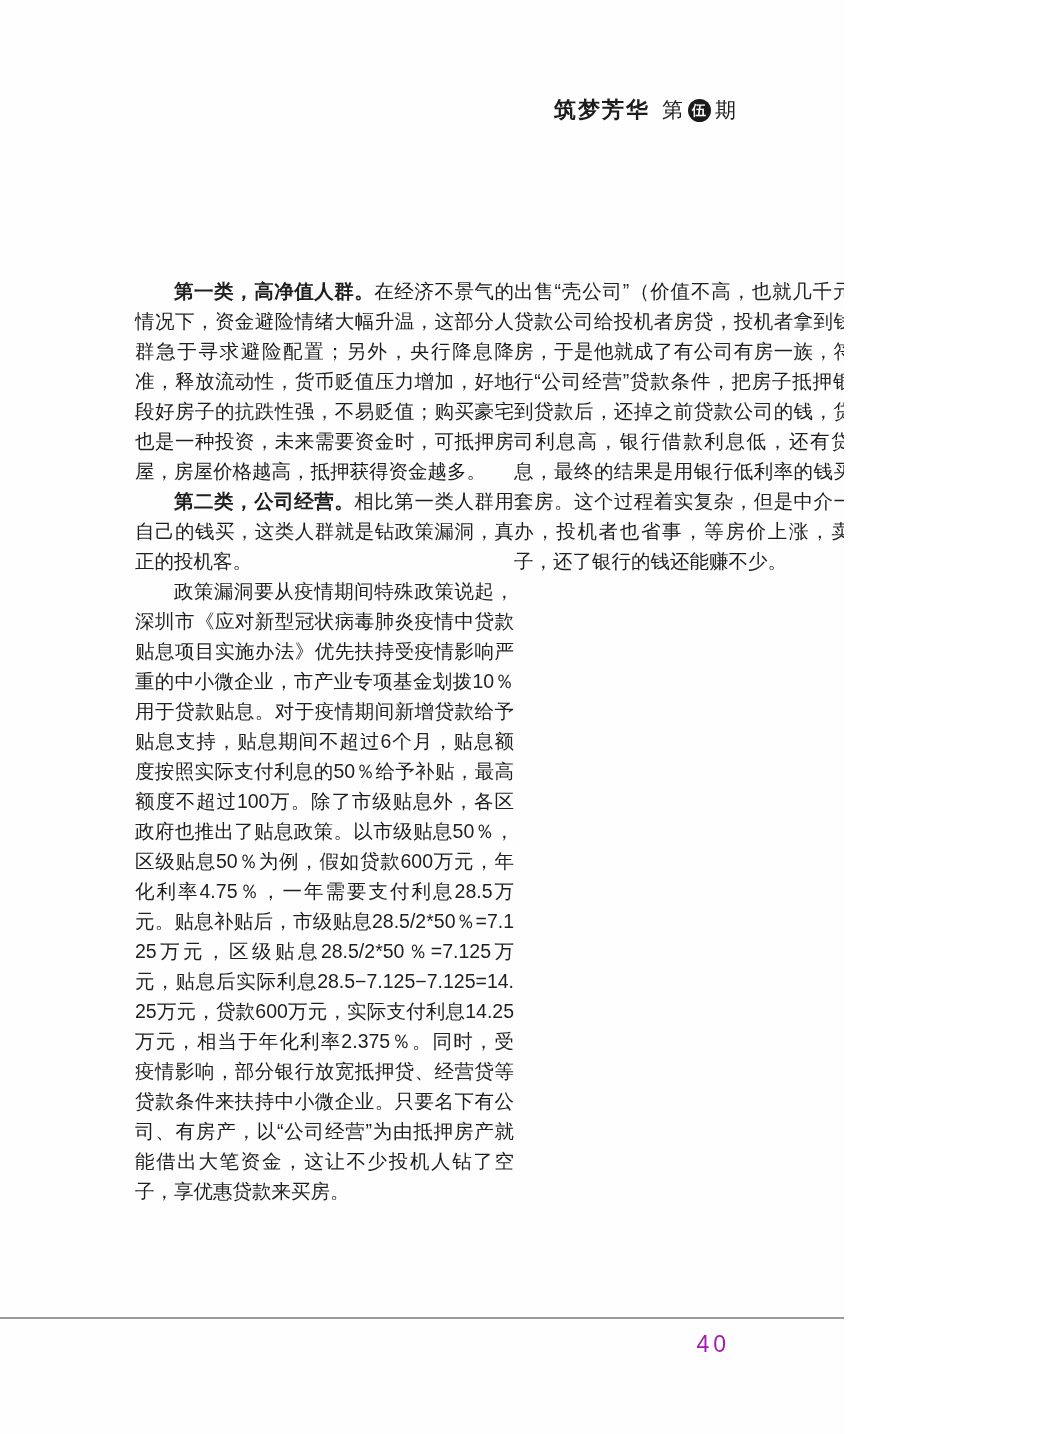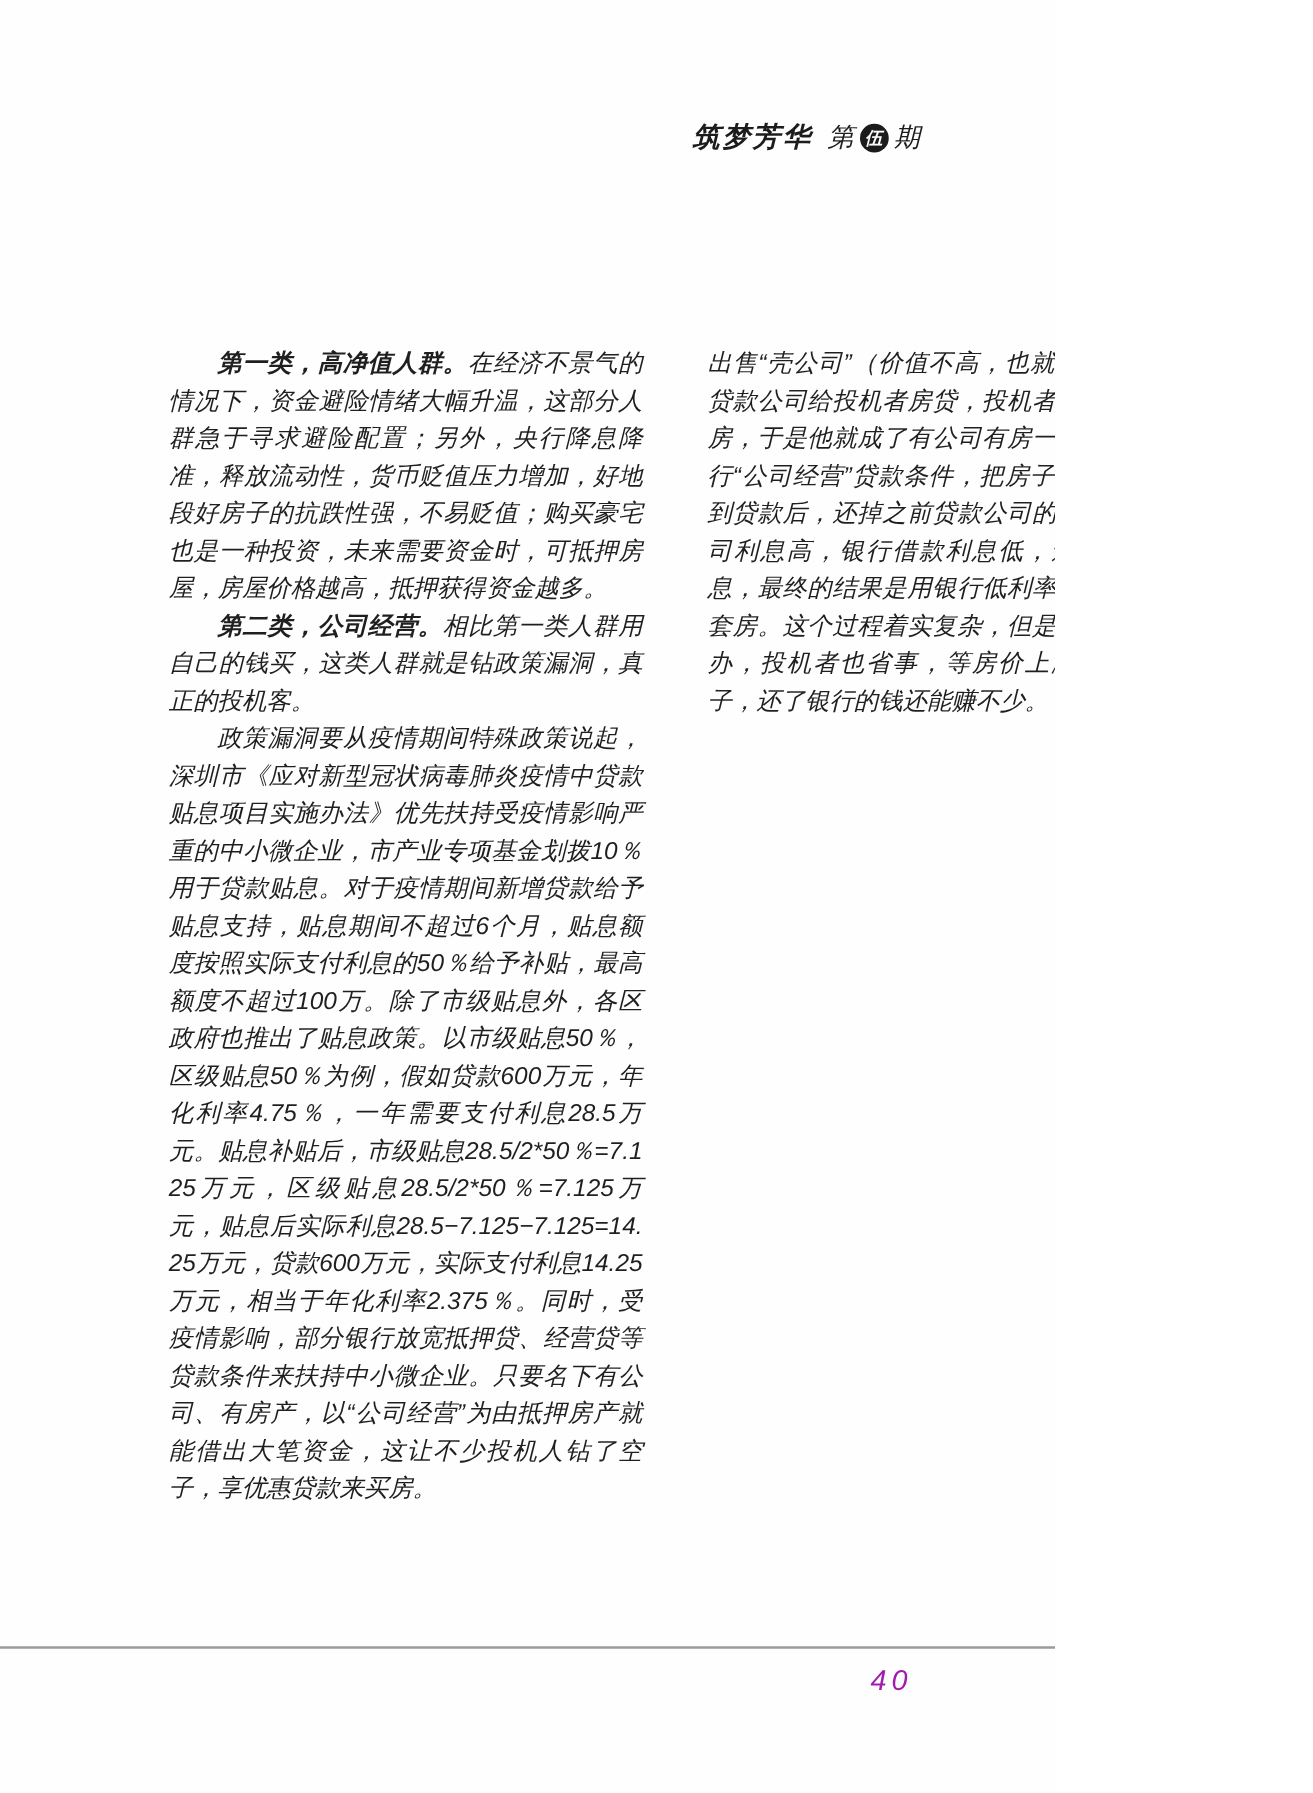--- a/index.html
+++ b/index.html
@@ -4,21 +4,20 @@
 <style>
   html, body { margin: 0; padding: 0; background: #ffffff; }
   .page {
     position: relative;
     width: 844px;
     height: 1434px;
     background: #fefefe;
     overflow: hidden;
     font-family: "Liberation Sans", "DejaVu Sans", sans-serif;
     color: #1f1f1f;
-    font-style: italic;
   }
   .header {
     position: absolute;
     top: 95px;
     right: 107px;
     display: flex;
     align-items: center;
     gap: 12px;
     color: #1c1c1c;
     white-space: nowrap;
@@ -47,21 +46,20 @@
     font-size: 14px;
     font-weight: bold;
     line-height: 1;
   }
   .content {
     position: absolute;
     left: 135px;
     top: 276px;
     width: 810px;
     display: flex;
-    gap: 52px;
   }
   .column { width: 379px; }
   .para {
     margin: 0;
     font-size: 19.5px;
     line-height: 30px;
     text-align: justify;
     text-justify: inter-character;
     color: #1f1f1f;
     word-break: break-all;

